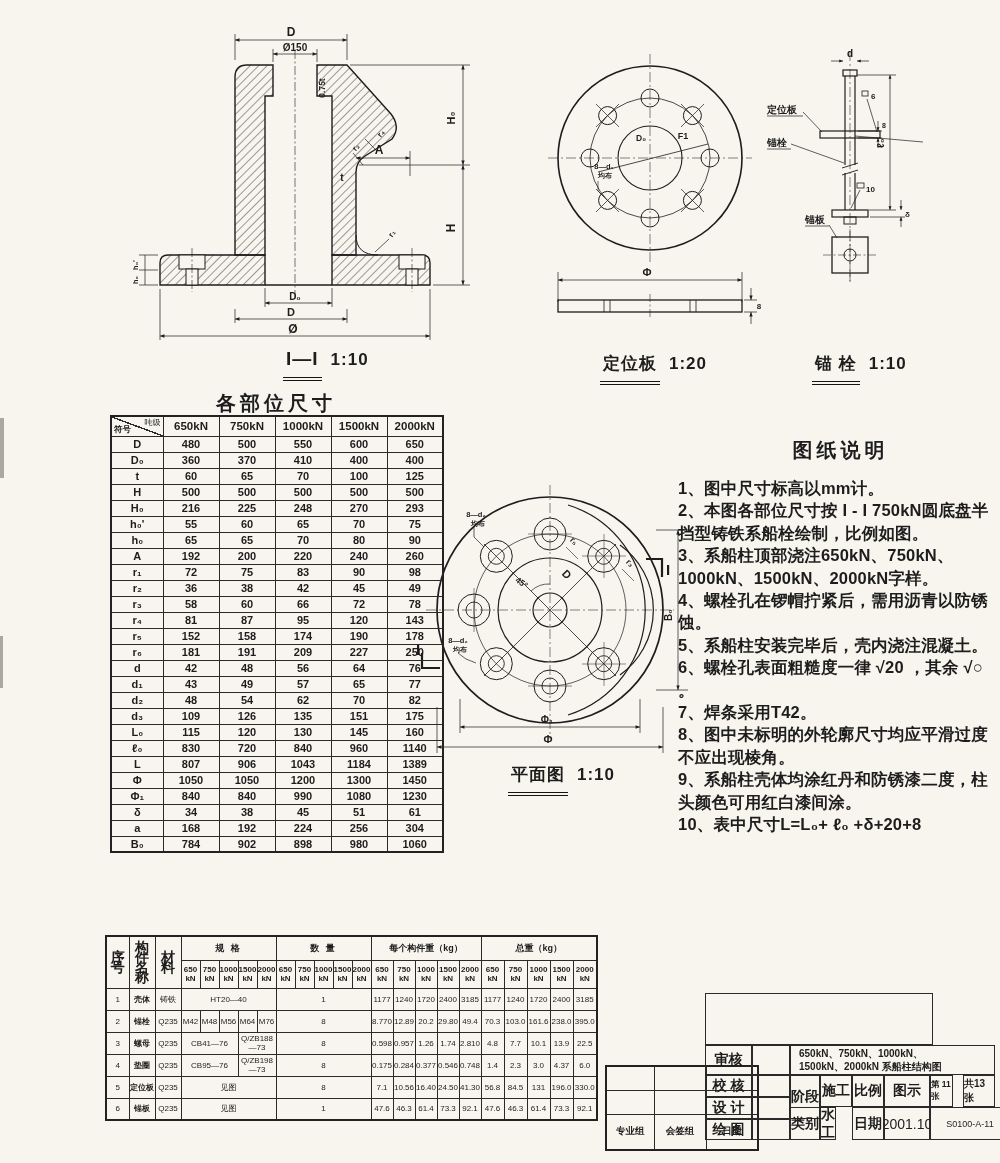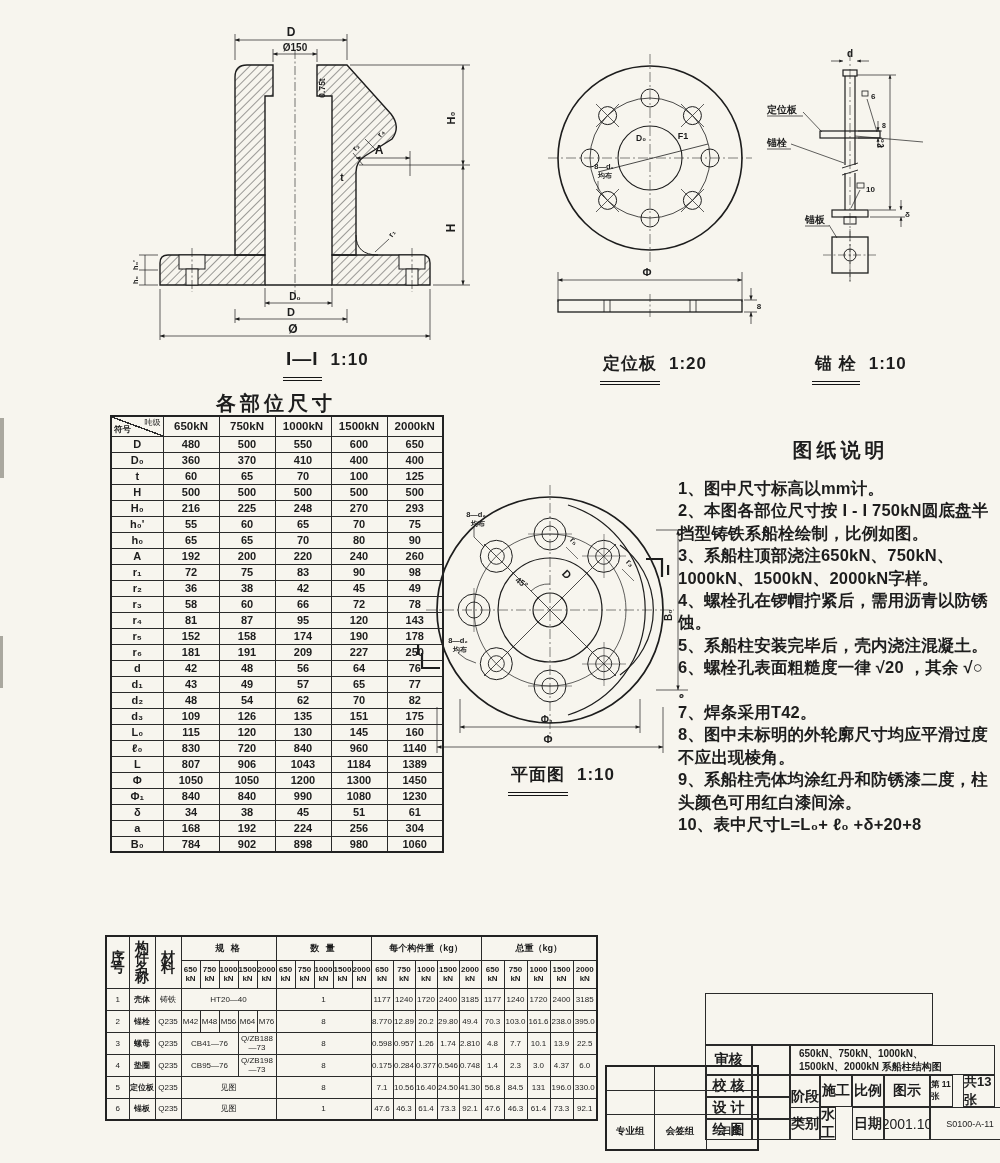--- a/index.html
+++ b/index.html
@@ -841,20 +841,20 @@
   <div class="tb-cell" style="left:752px;top:1075px;width:38px;height:22px"></div>
   <div class="tb-cell" style="left:705px;top:1097px;width:47px;height:22px">设 计</div>
   <div class="tb-cell" style="left:752px;top:1097px;width:38px;height:22px"></div>
   <div class="tb-cell" style="left:705px;top:1119px;width:47px;height:21px">绘 图</div>
   <div class="tb-cell" style="left:752px;top:1119px;width:38px;height:21px"></div>
   <div class="tb-cell" style="left:790px;top:1075px;width:30px;height:44px">阶段</div>
   <div class="tb-cell" style="left:820px;top:1075px;width:32px;height:32px">施工</div>
   <div class="tb-cell" style="left:852px;top:1075px;width:32px;height:32px">比例</div>
   <div class="tb-cell" style="left:884px;top:1075px;width:46px;height:32px">图示</div>
   <div class="tb-cell" style="left:930px;top:1075px;width:23px;height:32px;font-size:8.5px">第 11 张</div>
-  <div class="tb-cell" style="left:963px;top:1075px;width:32px;height:32px;font-size:13px">共13张</div>
+  <div class="tb-cell" style="left:963px;top:1075px;width:32px;height:32px;font-size:10px">共13张</div>
   <div class="tb-cell" style="left:790px;top:1107px;width:30px;height:33px">类别</div>
   <div class="tb-cell" style="left:820px;top:1107px;width:16px;height:33px">水工</div>
   <div class="tb-cell" style="left:852px;top:1107px;width:32px;height:33px">日期</div>
   <div class="tb-cell" style="left:884px;top:1107px;width:46px;height:33px;font-weight:normal">2001.10</div>
   <div class="tb-cell" style="left:930px;top:1107px;width:80px;height:33px;font-size:9px;font-weight:normal">S0100-A-11</div>
 
 </div>
 
 </body></html>

